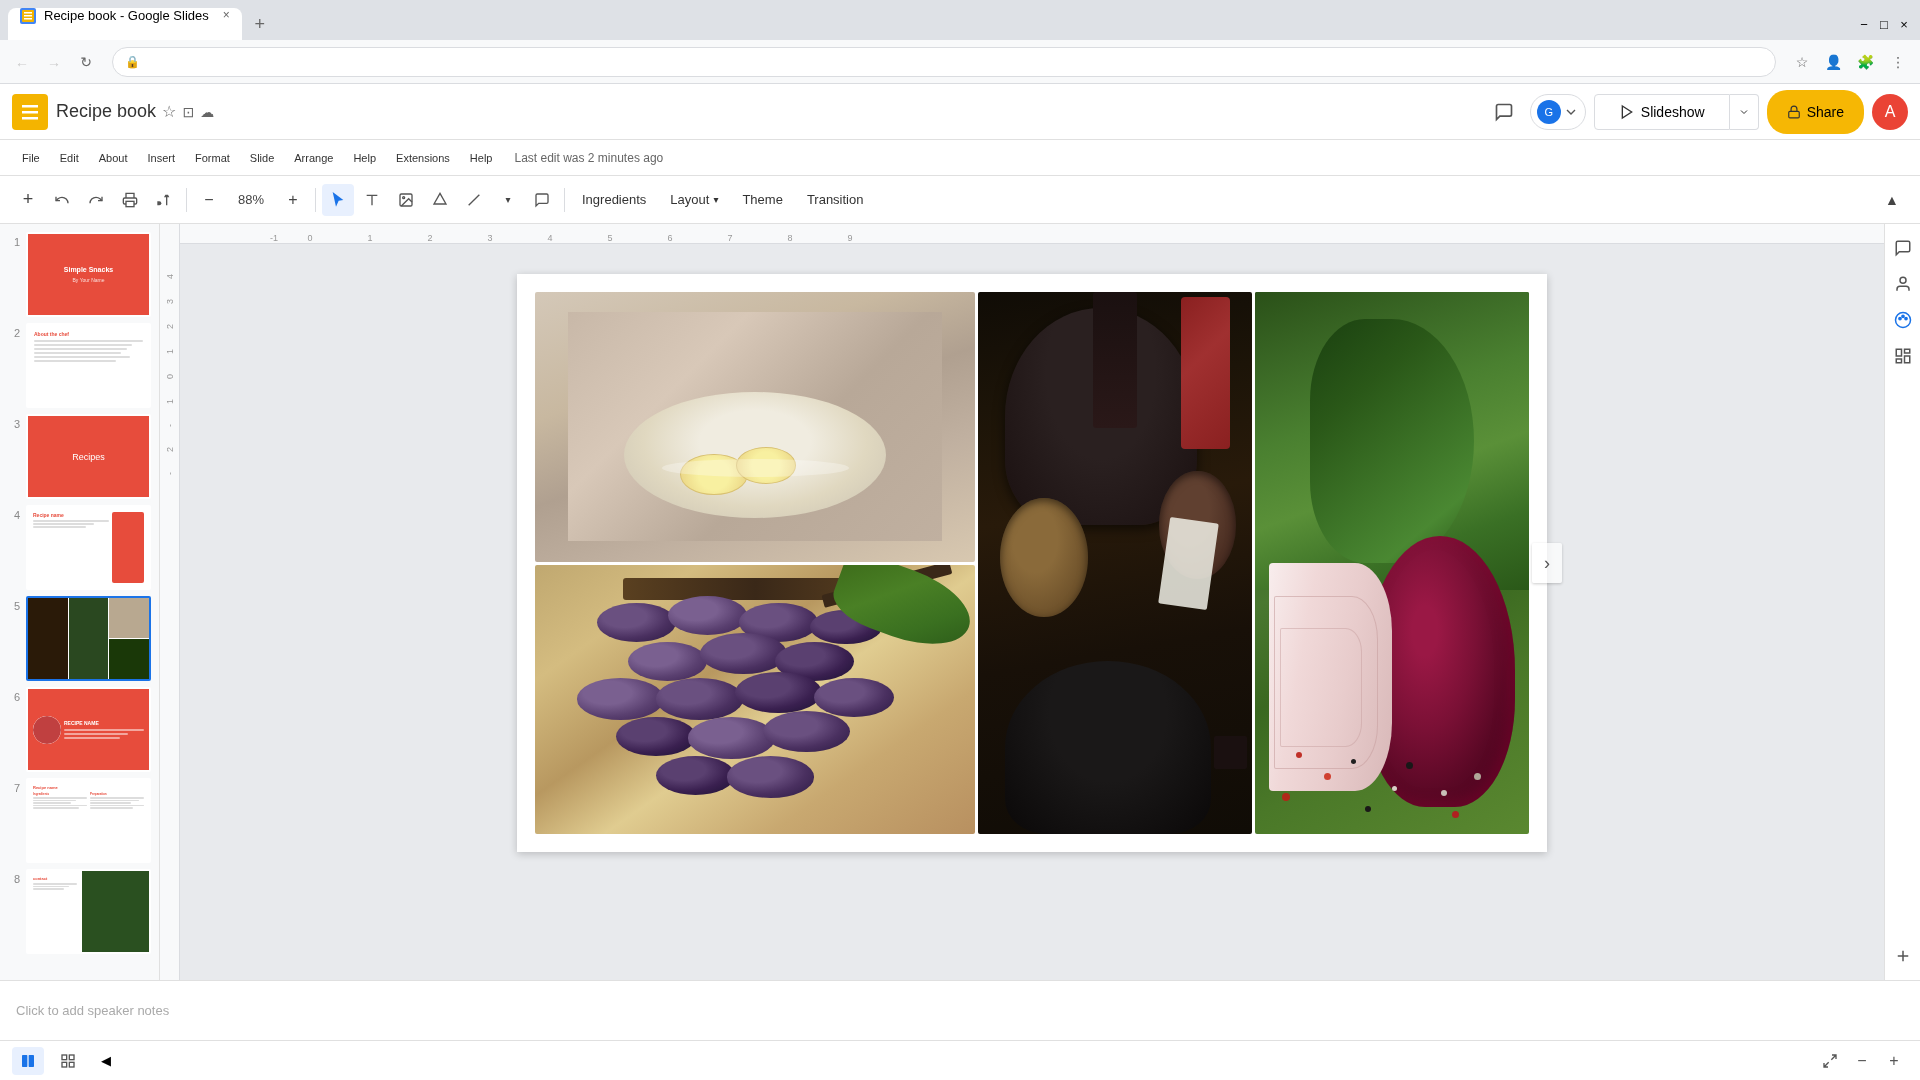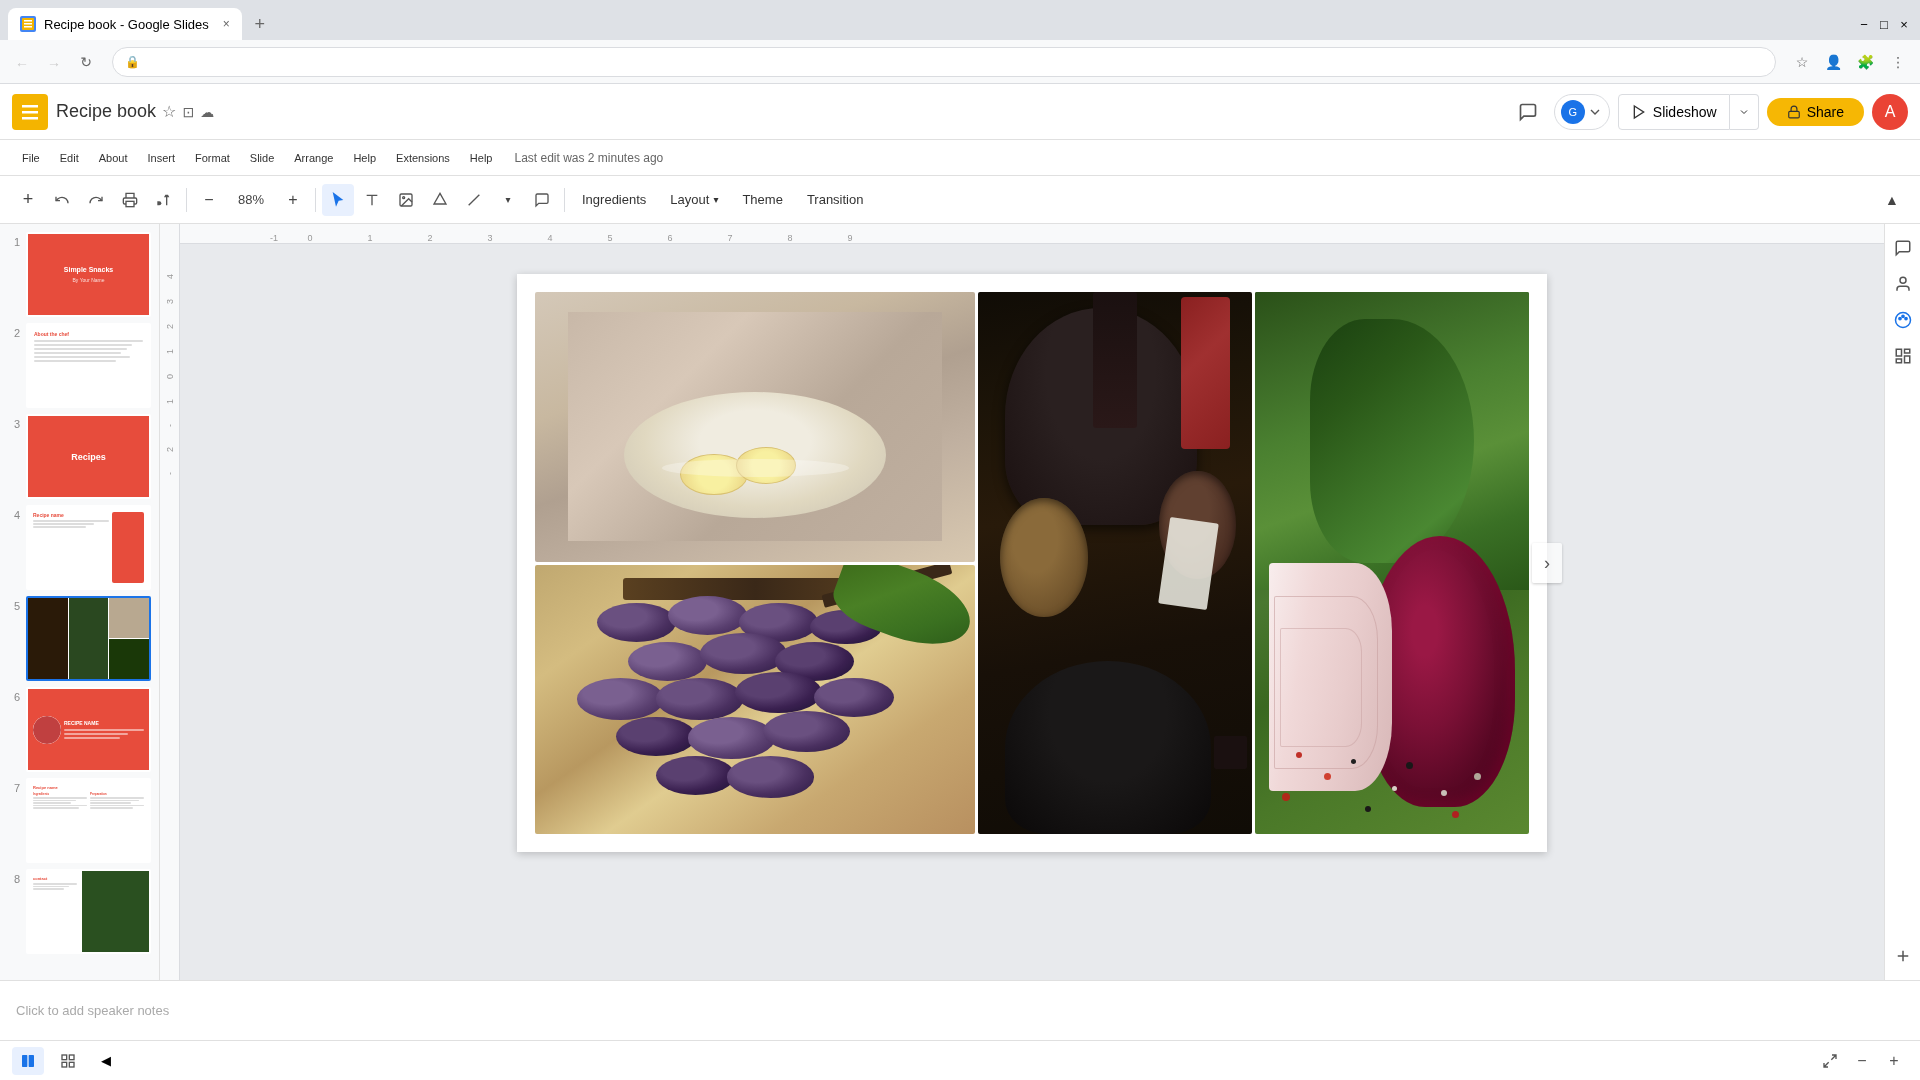--- a/index.html
+++ b/index.html
@@ -1,39 +1,39 @@
 <!DOCTYPE html>
 <html><head>
   <meta charset="utf-8">
   <style>
     * { box-sizing: border-box; margin: 0; padding: 0; }
     body { font-family: Arial, sans-serif; font-size: 13px; background: #f0f0f0; overflow: hidden; width: 1920px; height: 1080px; }
 
     
     .browser-chrome { background: #dee1e6; width: 100%; }
     .tab-bar { display: flex; align-items: center; padding: 8px 0 0 8px; background: #dee1e6; height: 40px; }
-    .tab { display: flex; align-items: center; background: #fff; padding: 0 12px; height: 32px; border-radius: 8px 8px 0 0; font-size: 13px; gap: 8px; min-width: 200px; }
+    .tab { display: flex; align-items: flex-start; background: #fff; padding: 0 12px; height: 32px; border-radius: 8px 8px 0 0; font-size: 13px; gap: 8px; min-width: 200px; }
     .tab-favicon { width: 16px; height: 16px; background: #4285f4; border-radius: 2px; display: flex; align-items: center; justify-content: center; }
     .new-tab-btn { width: 28px; height: 28px; border-radius: 50%; display: flex; align-items: center; justify-content: center; color: #666; font-size: 18px; cursor: pointer; margin-left: 4px; }
     .browser-controls { display: flex; align-items: center; padding: 4px 8px; gap: 4px; background: #f8f9fa; border-bottom: 1px solid #dadce0; height: 44px; }
     .nav-btn { width: 28px; height: 28px; border-radius: 50%; display: flex; align-items: center; justify-content: center; color: #666; cursor: pointer; font-size: 14px; }
     .nav-btn.disabled { color: #ccc; cursor: default; }
     .address-bar { flex: 1; height: 30px; background: #fff; border: 1px solid #dadce0; border-radius: 15px; display: flex; align-items: center; padding: 0 12px; gap: 8px; margin: 0 8px; }
     .browser-action-btn { width: 28px; height: 28px; border-radius: 50%; display: flex; align-items: center; justify-content: center; color: #666; cursor: pointer; font-size: 14px; }
 
     
     .app-header { display: flex; align-items: center; padding: 0 12px; height: 56px; background: #fff; border-bottom: 1px solid #e0e0e0; gap: 8px; }
     .app-logo { width: 36px; height: 36px; background: #f4b400; border-radius: 4px; display: flex; align-items: center; justify-content: center; }
     .doc-title-area { display: flex; flex-direction: column; gap: 2px; align-items: center; }
     .header-spacer { flex: 1; }
     .header-actions { display: flex; align-items: center; gap: 8px; }
     .comment-btn { width: 36px; height: 36px; display: flex; align-items: center; justify-content: center; border-radius: 50%; cursor: pointer; color: #555; font-size: 18px; }
-    .slideshow-btn { display: flex; align-items: center; background: #fff; border: 1px solid #dadce0; border-radius: 4px 0 0 4px; padding: 6px 12px; gap: 6px; cursor: pointer; font-size: 14px; height: 36px; }
+    .slideshow-btn { display: flex; align-items: center; background: #fff; border: 1px solid #dadce0; border-radius: 4px 0 0 4px; padding: 6px 24px; gap: 6px; cursor: pointer; font-size: 14px; height: 36px; }
     .slideshow-btn-arrow { display: flex; align-items: center; background: #fff; border: 1px solid #dadce0; border-left: none; border-radius: 0 4px 4px 0; padding: 0 8px; cursor: pointer; height: 36px; }
-    .share-btn { background: #f6b704; color: #000; border: none; border-radius: 20px; padding: 4px 20px; font-size: 14px; font-weight: 500; cursor: pointer; display: flex; align-items: center; gap: 6px; height: 28px; }
+    .share-btn { background: #f6b704; color: #000; border: none; border-radius: 20px; padding: 4px 20px; font-size: 14px; font-weight: 500; cursor: pointer; display: flex; align-items: center; gap: 6px; height: 44px; }
     .user-avatar { width: 36px; height: 36px; border-radius: 50%; background: #ea4335; display: flex; align-items: center; justify-content: center; color: white; font-size: 16px; font-weight: 500; }
 
     
     .menu-bar { display: flex; align-items: center; padding: 0 12px; height: 36px; background: #fff; border-bottom: 1px solid #e0e0e0; }
     .menu-item { padding: 4px 10px; border-radius: 4px; cursor: pointer; font-size: 11px; color: #333; }
     .last-edit { margin-left: 12px; color: #666; font-size: 12px; }
 
     
     .toolbar { display: flex; align-items: center; padding: 4px 12px; height: 48px; background: #fff; border-bottom: 1px solid #e0e0e0; gap: 2px; }
     .toolbar-btn { width: 32px; height: 32px; display: flex; align-items: center; justify-content: center; border-radius: 4px; cursor: pointer; color: #444; font-size: 14px; }
@@ -290,21 +290,21 @@
             <div style="height:2px;background:#ddd;border-radius:1px;width:75%;"></div>
           </div>
         </div>
       </div>
     </div>
 
     <div class="slide-thumb">
       <span class="slide-num">3</span>
       <div class="slide-preview">
         <div style="background:#e74c3c;height:100%;display:flex;justify-content:center;align-items:center;">
-          <div style="color:white;font-size:9px;font-weight:bold;">Recipes</div>
+          <div style="color:white;font-size:9px;font-weight:normal;">Recipes</div>
         </div>
       </div>
     </div>
 
     <div class="slide-thumb">
       <span class="slide-num">4</span>
       <div class="slide-preview">
         <div style="background:white;height:100%;padding:5px;display:flex;gap:3px;">
           <div style="flex:1;">
             <div style="color:#e74c3c;font-size:5px;font-weight:bold;margin-bottom:2px;">Recipe name</div>

